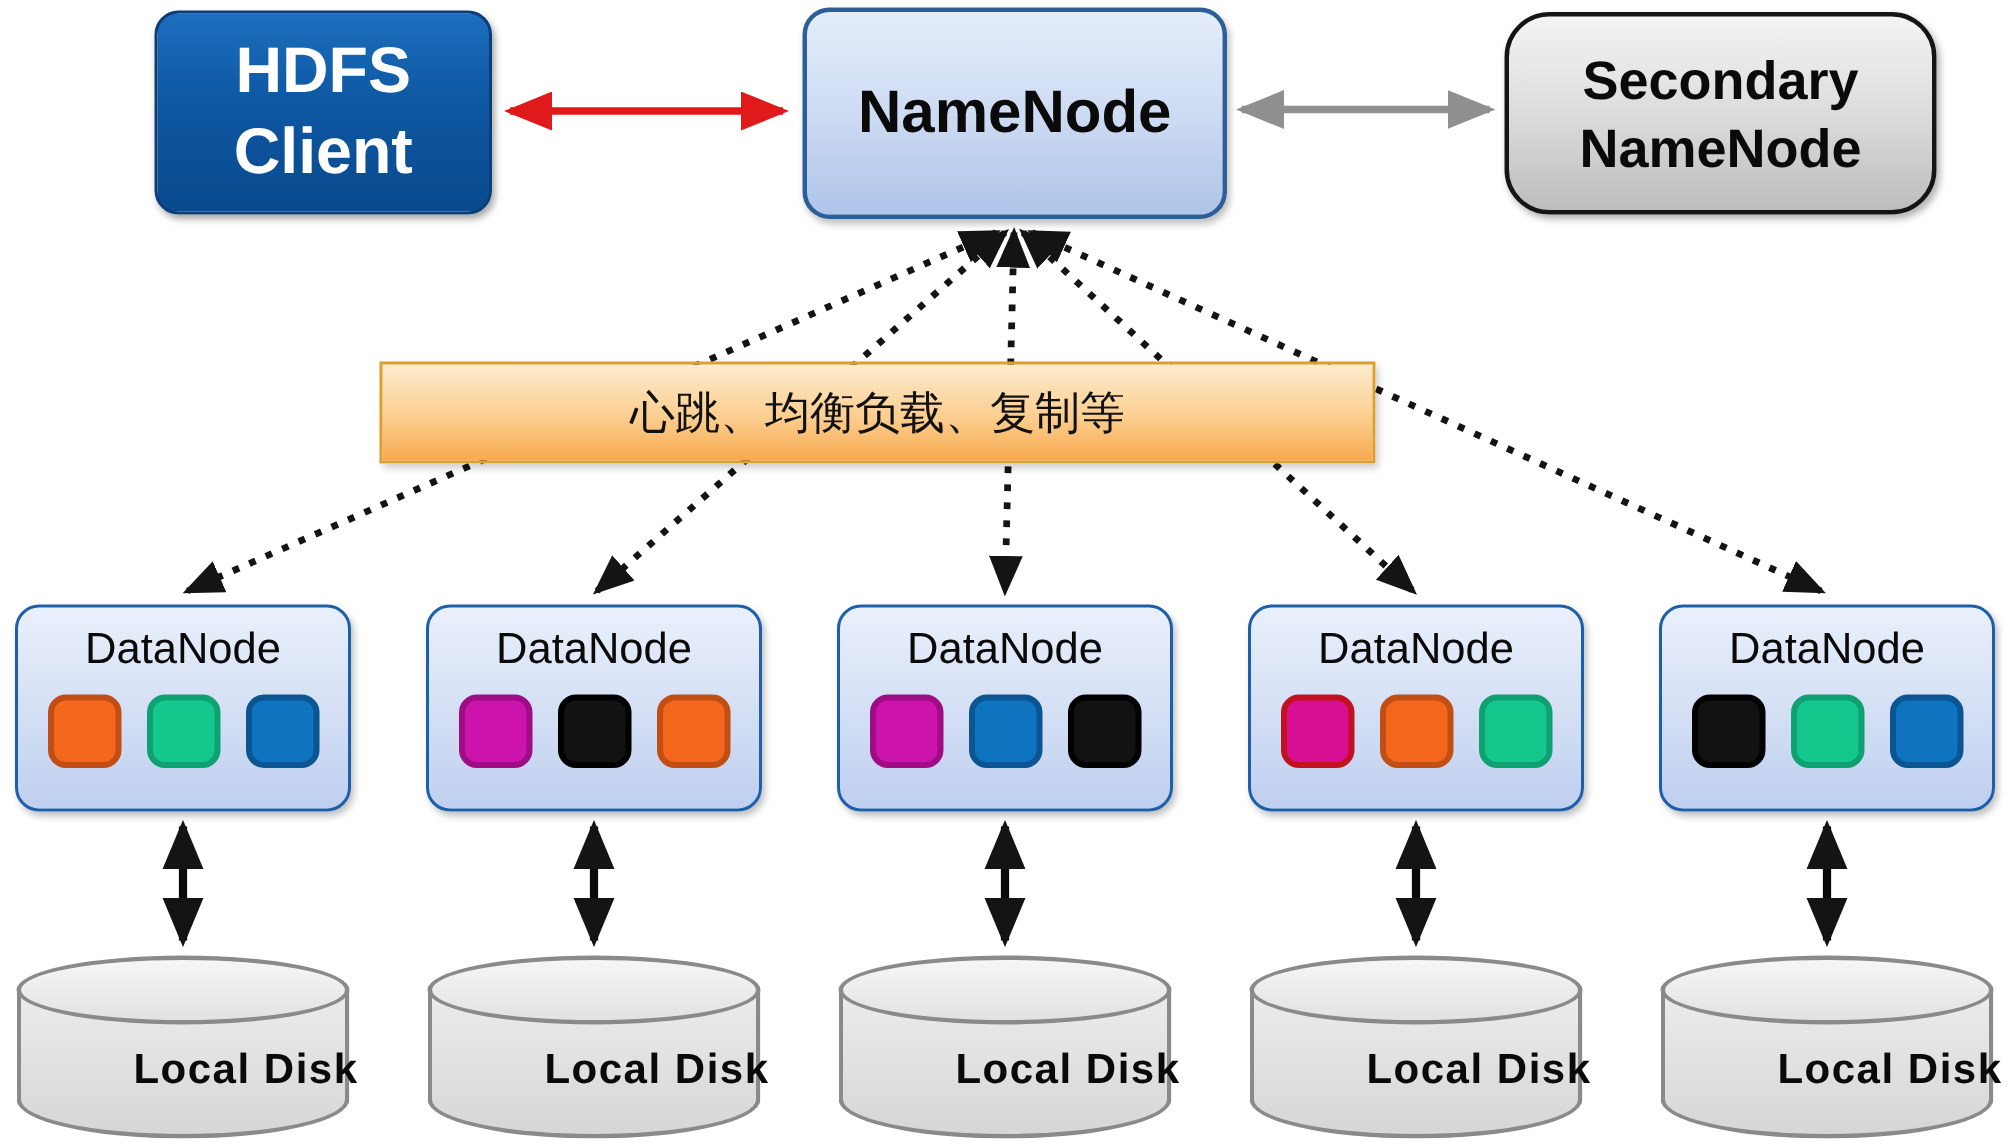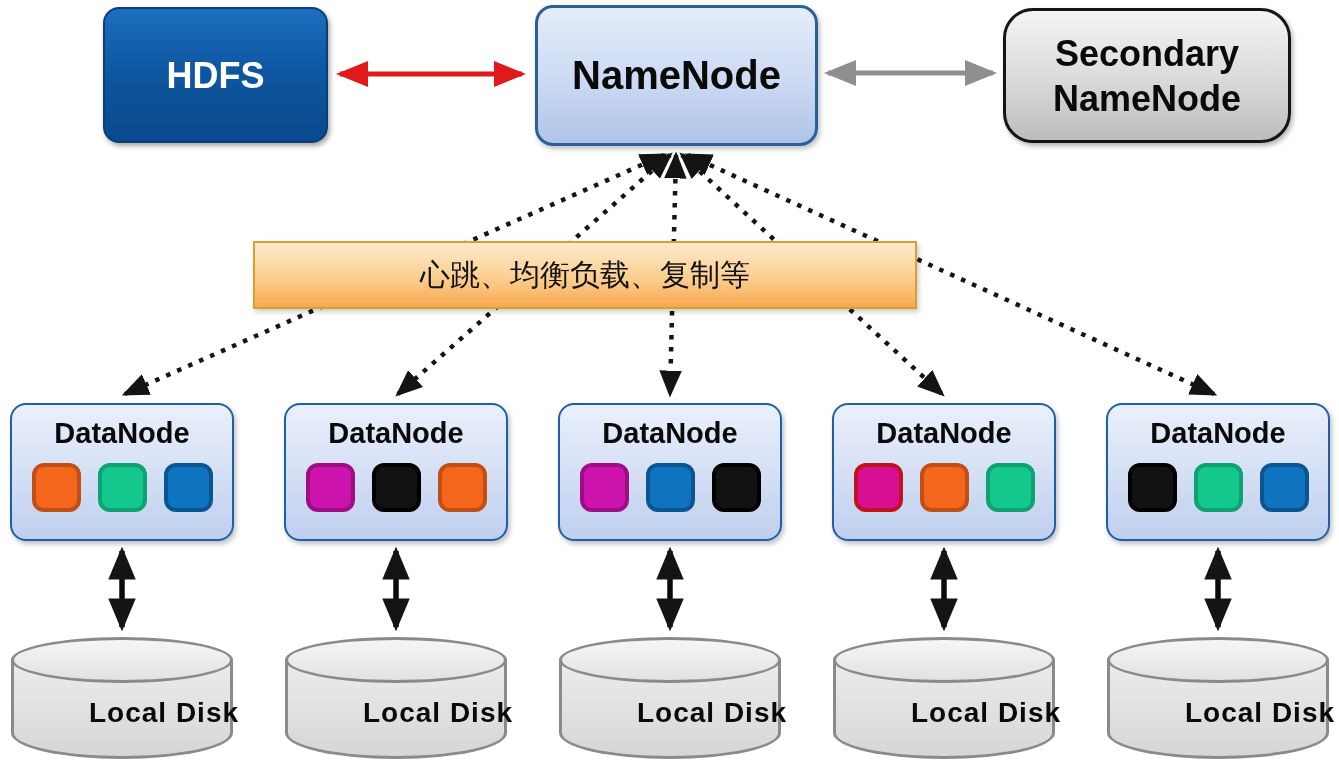--- a/index.html
+++ b/index.html
@@ -7,21 +7,21 @@
     position:relative;width:1339px;height:763px;background:#fff;overflow:hidden;
     font-family:"Liberation Sans","DejaVu Sans",sans-serif;
   }
   #wires{position:absolute;left:0;top:0;width:1339px;height:763px;z-index:1;}
   .node{position:absolute;z-index:2;box-sizing:border-box;display:flex;flex-direction:column;
         align-items:center;justify-content:center;text-align:center;}
   .hdfs-client{
     left:103px;top:7px;width:225px;height:136px;border-radius:16px;
     background:linear-gradient(180deg,#1C6FBE 0%,#0E57A2 45%,#094A8E 100%);
     border:2px solid #0A3E77;box-shadow:2px 3px 5px rgba(0,0,0,.35);
-    color:#fff;font-weight:bold;font-size:36px;line-height:1.25;
+    color:#fff;font-weight:bold;font-size:43px;line-height:1.25;
   }
   .namenode{
     left:535px;top:5px;width:283px;height:141px;border-radius:18px;
     background:linear-gradient(180deg,#E4EDFB 0%,#CBD9F2 55%,#AEC4E8 100%);
     border:3px solid #2C5F98;box-shadow:2px 3px 5px rgba(0,0,0,.25);
     color:#0A0A0A;font-weight:bold;font-size:40px;
   }
   .secondary{
     left:1003px;top:8px;width:288px;height:135px;border-radius:30px;
     background:linear-gradient(180deg,#F4F4F4 0%,#DCDCDC 50%,#BDBDBD 100%);
@@ -36,21 +36,21 @@
     display:flex;align-items:center;justify-content:center;
     font-size:30px;color:#111;
   }
   .datanode{
     position:absolute;z-index:2;box-sizing:border-box;top:403px;width:224px;height:138px;
     border-radius:16px;border:2.5px solid #1E5FA9;
     background:linear-gradient(180deg,#EAF0FB 0%,#D5E0F5 50%,#BFCFEF 100%);
     box-shadow:2px 3px 5px rgba(0,0,0,.25);
     display:flex;flex-direction:column;align-items:center;
   }
-  .dn-title{font-weight:bold;font-size:29px;color:#0A0A0A;margin-top:12px;text-align:center;}
+  .dn-title{font-weight:normal;font-size:29px;color:#0A0A0A;margin-top:12px;text-align:center;}
   .dn-blocks{display:flex;gap:17px;margin-top:13px;}
   .block{width:49px;height:49px;border-radius:12px;border:4px solid #000;box-sizing:border-box;}
   .disk{position:absolute;z-index:2;top:637px;width:222px;height:122px;}
   .disk-top{position:absolute;left:0;top:0;width:222px;height:46px;border-radius:50%;
     background:linear-gradient(180deg,#F6F6F6,#E2E2E2);border:3px solid #8A8A8A;box-sizing:border-box;z-index:2;}
   .disk-body{position:absolute;left:0;top:23px;width:222px;height:99px;box-sizing:border-box;
     background:linear-gradient(180deg,#ECECEC,#DFDFDF 60%,#D6D6D6);
     border:3px solid #8A8A8A;border-top:none;
     border-radius:0 0 111px 111px / 0 0 26px 26px;z-index:1;}
   .disk-label{position:absolute;left:0;top:60px;width:222px;text-align:center;z-index:3;
@@ -97,20 +97,21 @@
 
     <line x1="122" y1="551" x2="122" y2="627" stroke-width="5.5" marker-start="url(#blk-s)" marker-end="url(#blk-e)" stroke="#0A0A0A"></line>
     <line x1="396" y1="551" x2="396" y2="627" stroke-width="5.5" marker-start="url(#blk-s)" marker-end="url(#blk-e)" stroke="#0A0A0A"></line>
     <line x1="670" y1="551" x2="670" y2="627" stroke-width="5.5" marker-start="url(#blk-s)" marker-end="url(#blk-e)" stroke="#0A0A0A"></line>
     <line x1="944" y1="551" x2="944" y2="627" stroke-width="5.5" marker-start="url(#blk-s)" marker-end="url(#blk-e)" stroke="#0A0A0A"></line>
     <line x1="1218" y1="551" x2="1218" y2="627" stroke-width="5.5" marker-start="url(#blk-s)" marker-end="url(#blk-e)" stroke="#0A0A0A"></line>
   </svg>
 
   <div class="node hdfs-client">
     <span>HDFS</span>
+    <span>Client</span>
   </div>
 
   <div class="node namenode">
     <span>NameNode</span>
   </div>
 
   <div class="node secondary">
     <span>Secondary</span>
     <span>NameNode</span>
   </div>

